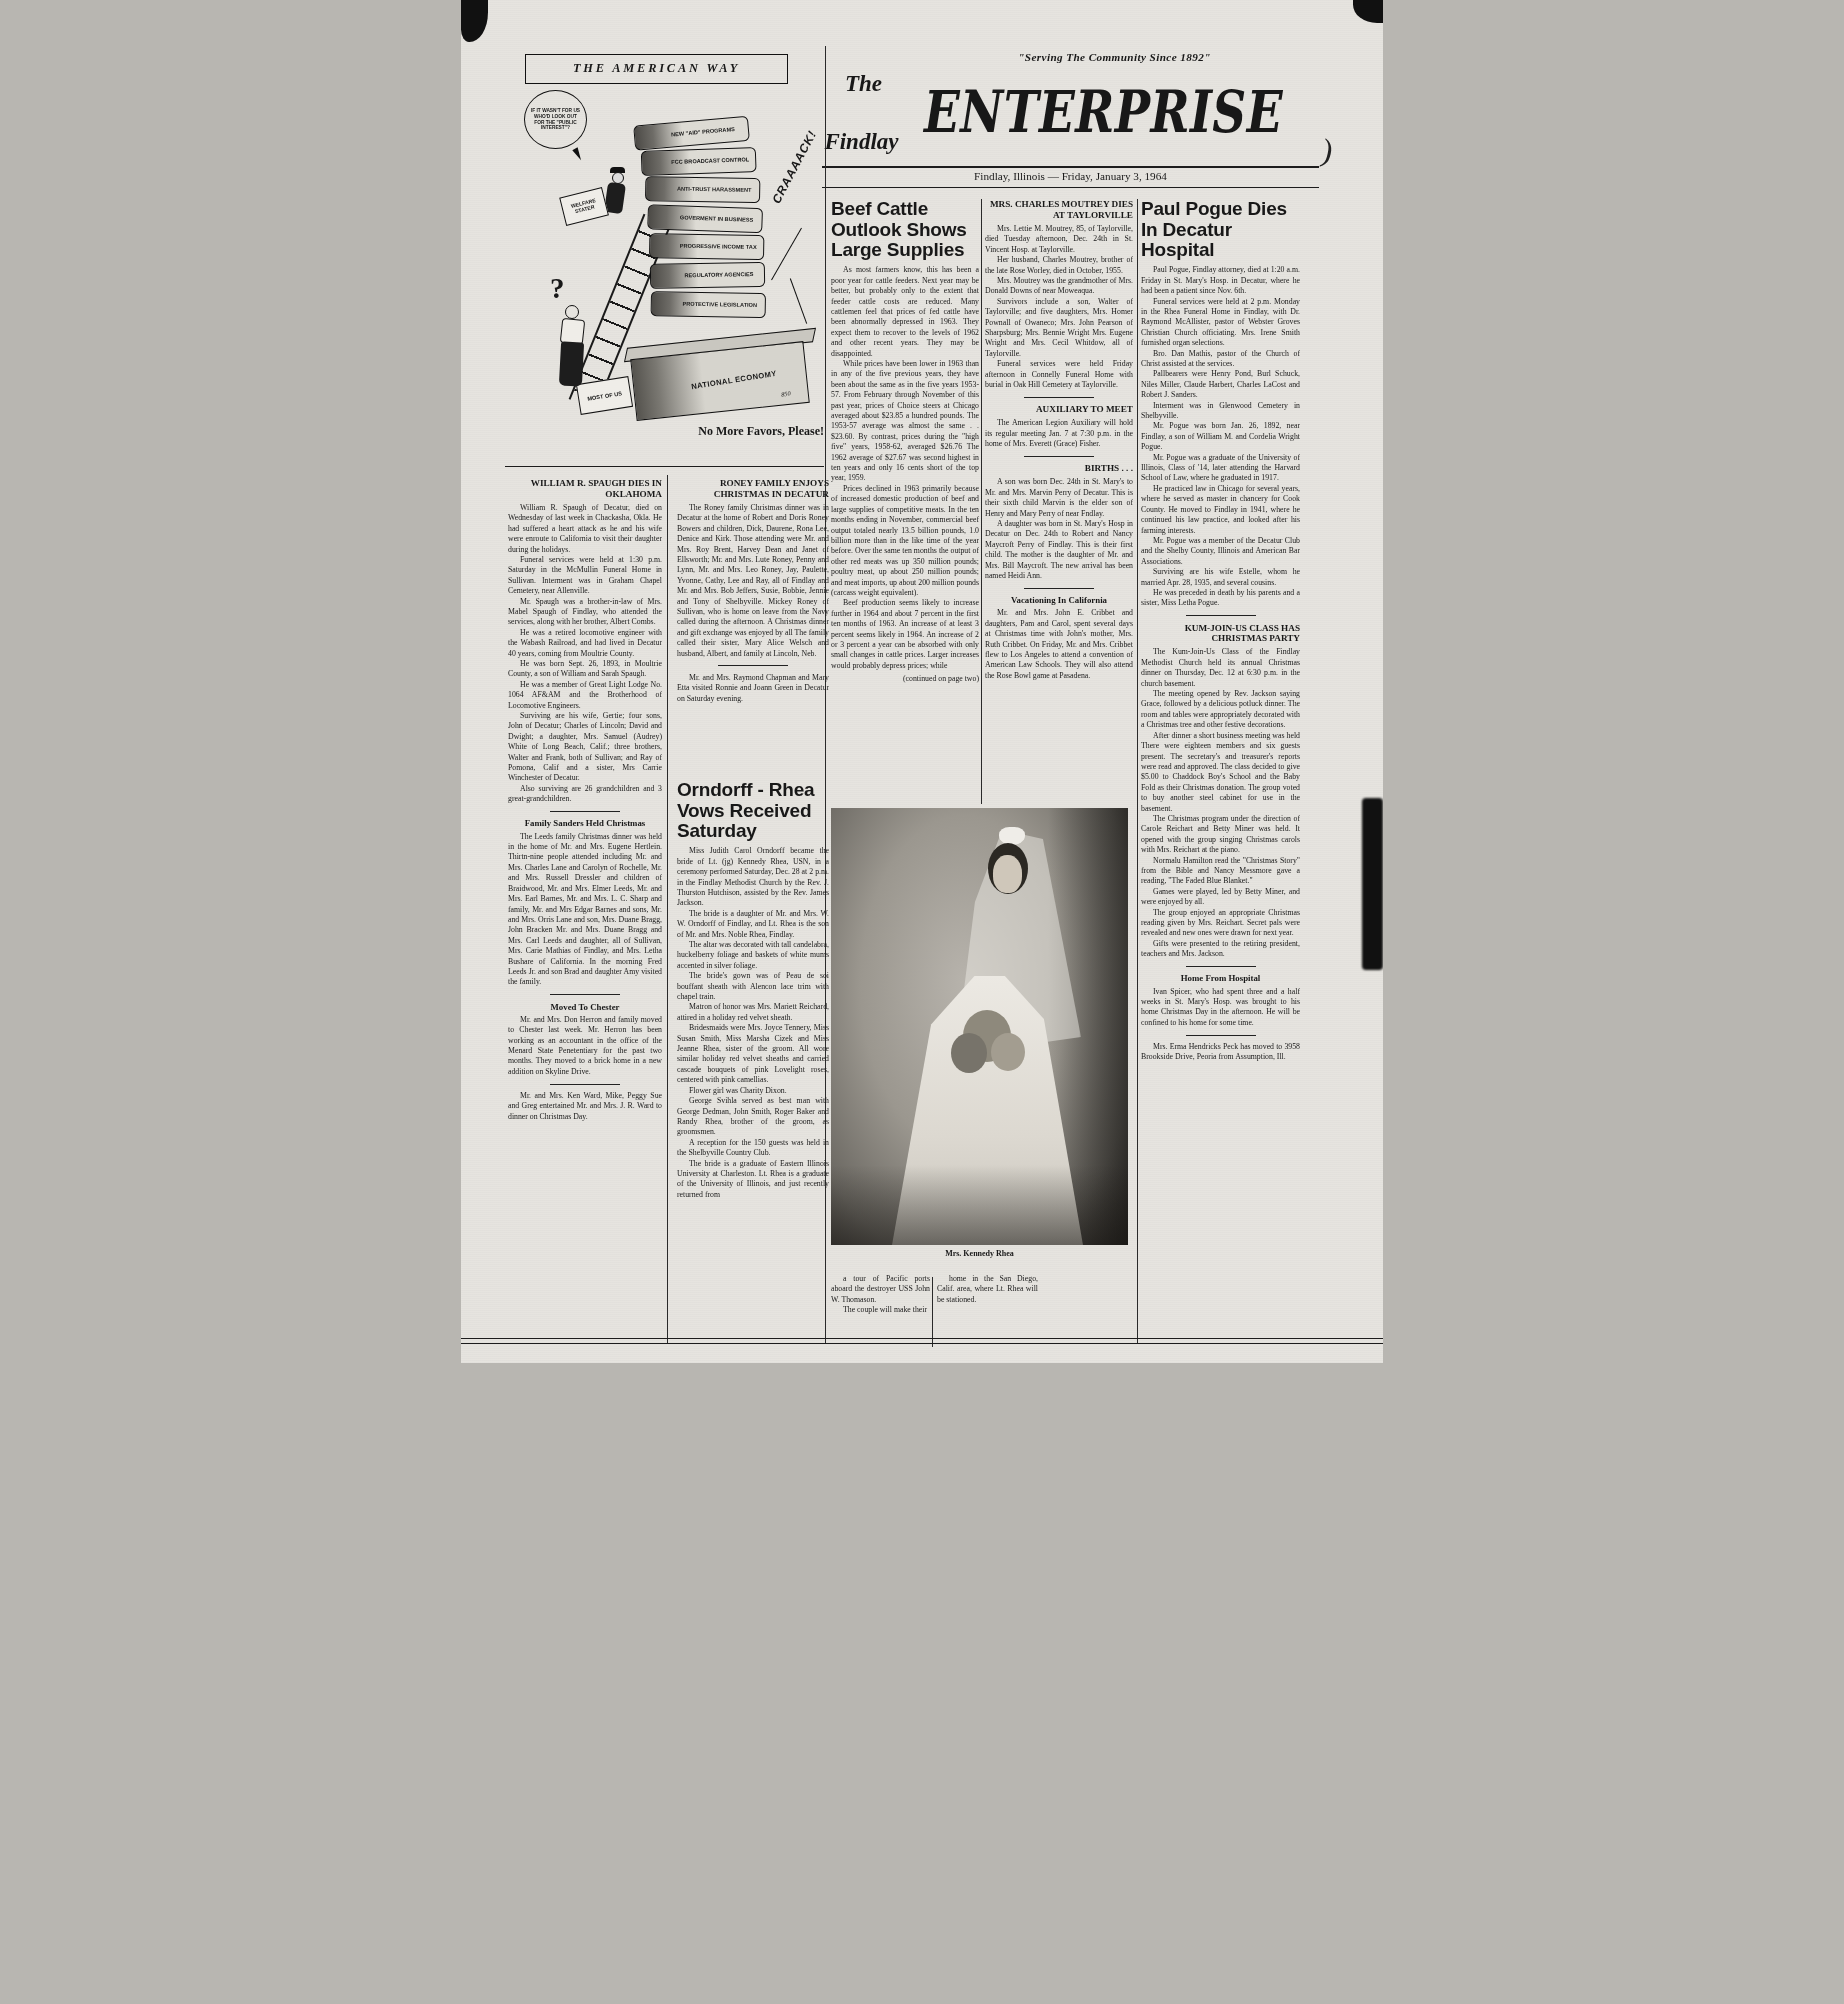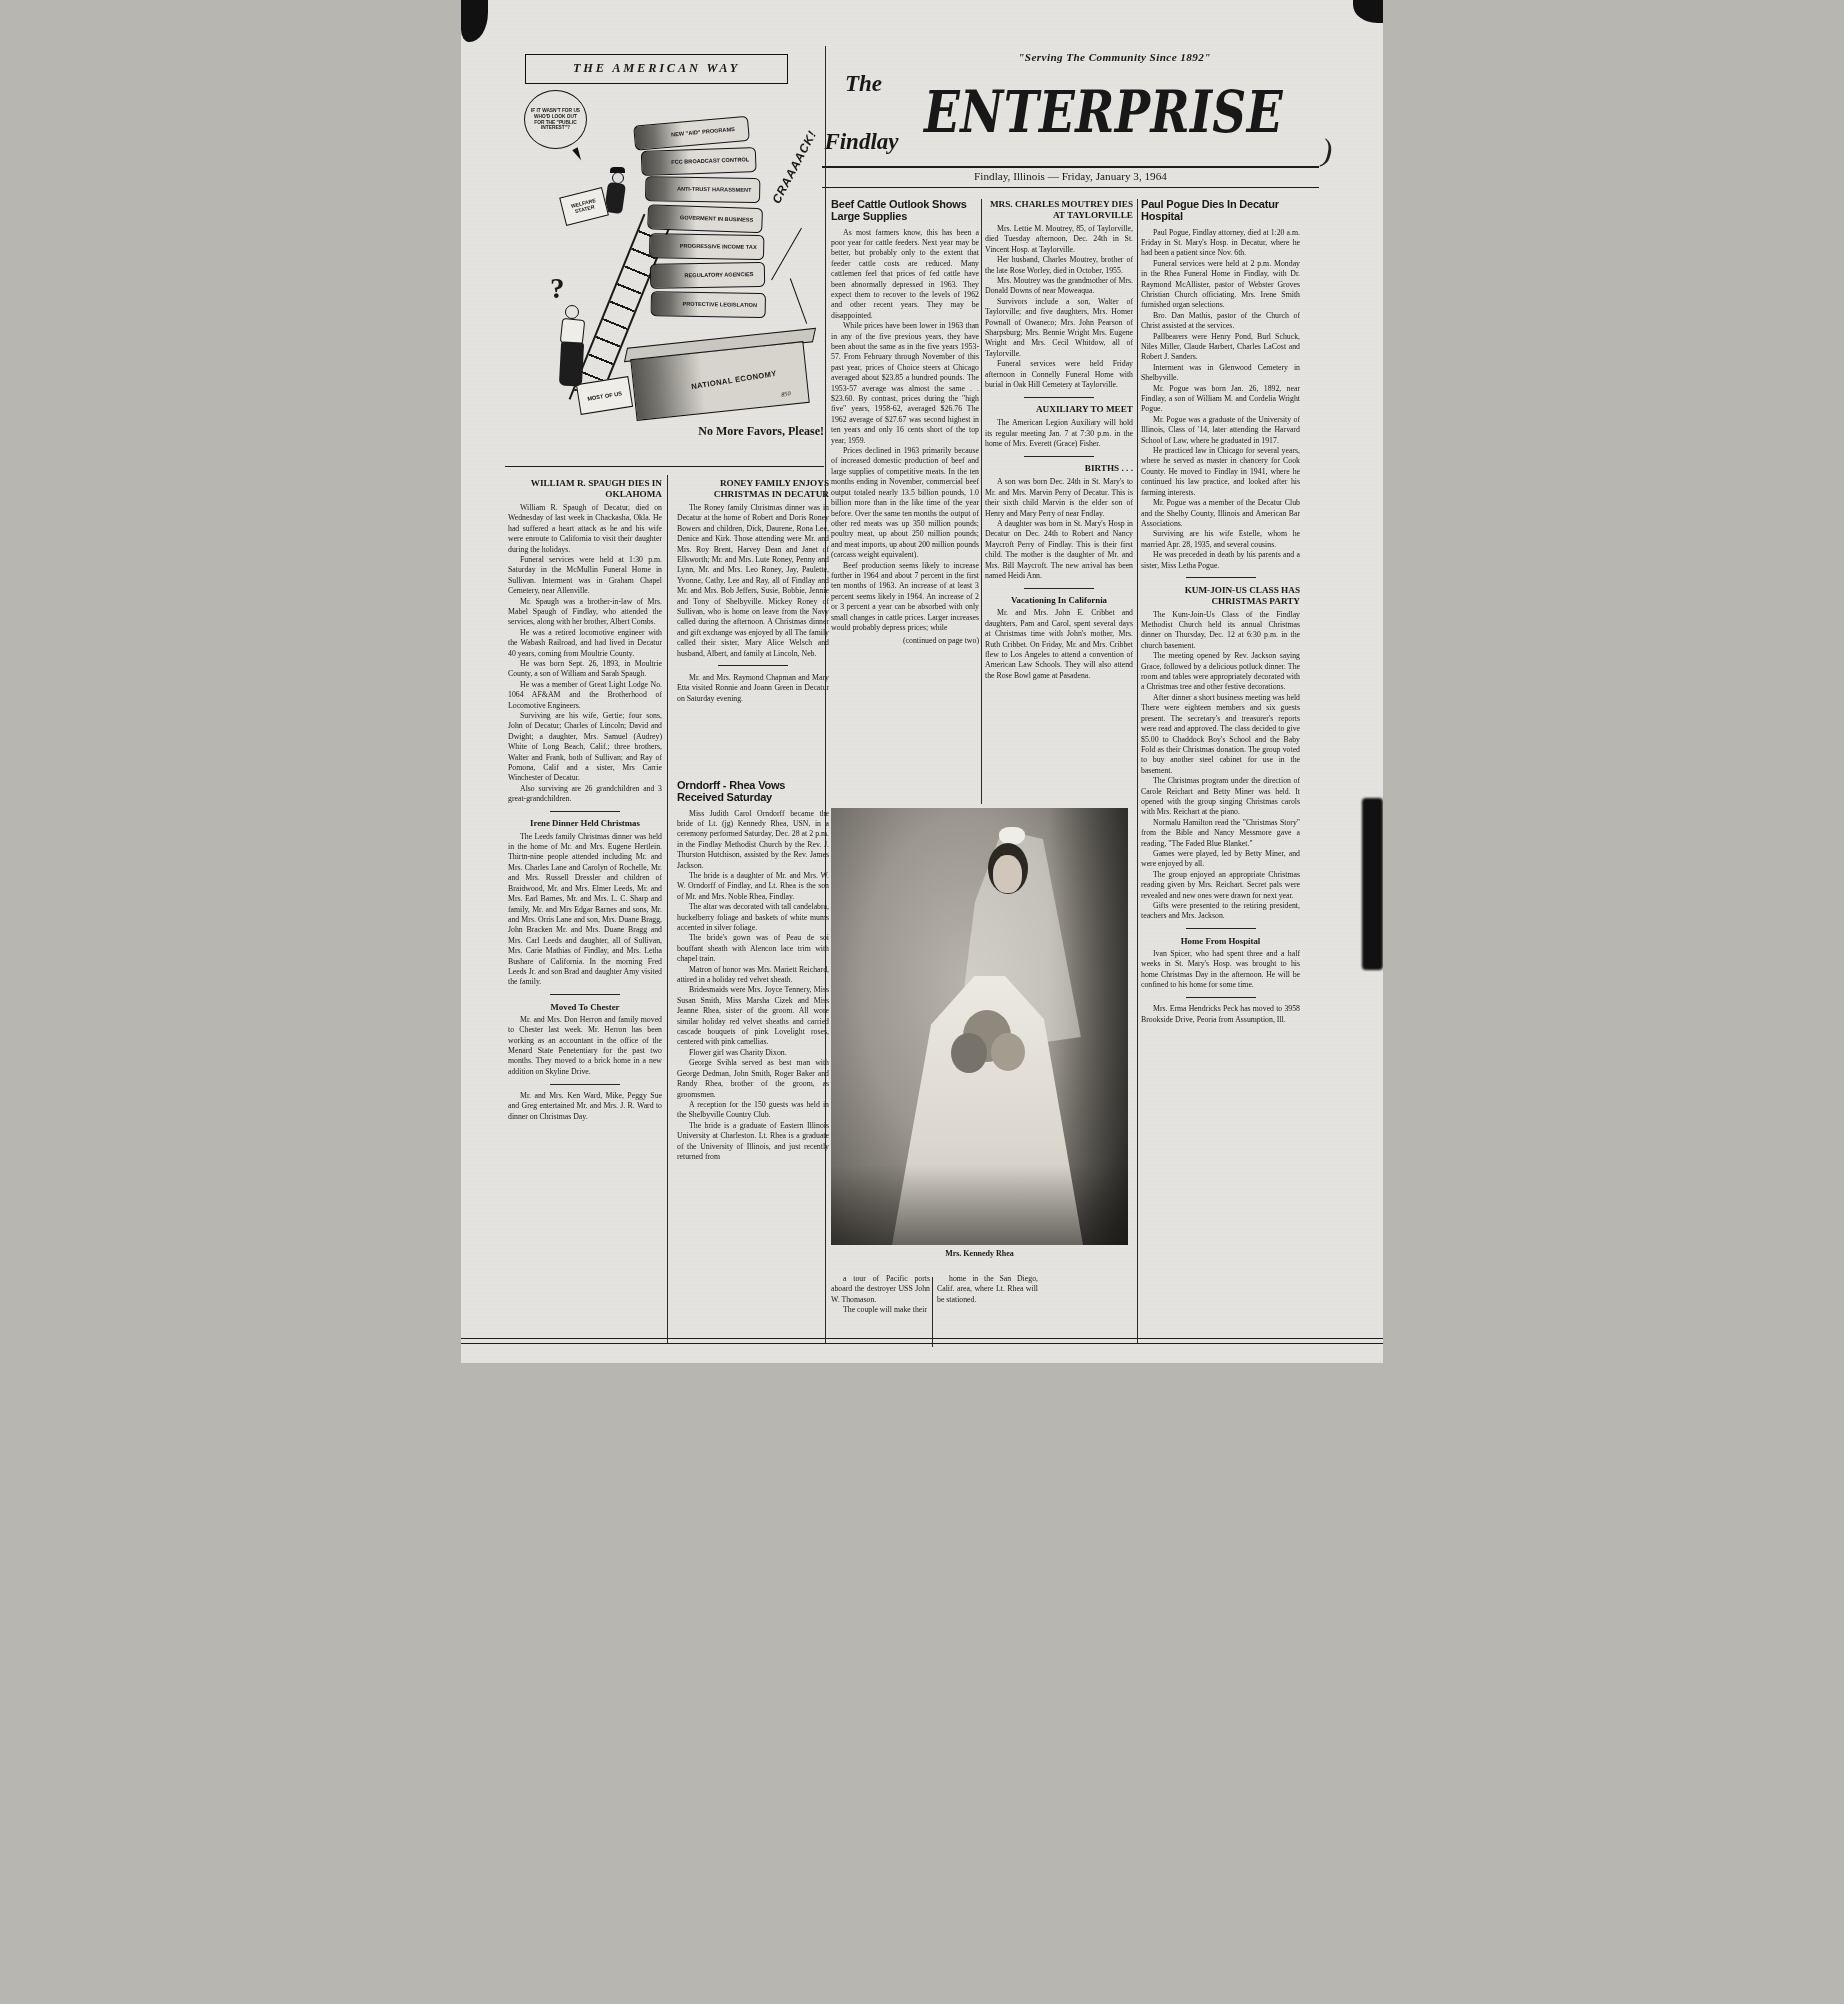--- a/index.html
+++ b/index.html
@@ -67,21 +67,21 @@
     font-family:"Liberation Sans", sans-serif;font-size:5.6px;font-weight:bold;transform:rotate(-9deg);}
   .woman-head{position:absolute;left:60px;top:253px;width:12px;height:12px;border:1.2px solid #111;border-radius:50%;background:#e6e4df;}
   .woman-torso{position:absolute;left:56px;top:267px;width:21px;height:23px;background:#efede8;border:1.2px solid #111;border-radius:4px;transform:rotate(6deg);}
   .woman-skirt{position:absolute;left:55px;top:290px;width:23px;height:44px;background:#1d1d1d;border-radius:3.2px 3.2px 5.6px 5.6px;transform:rotate(3deg);}
   #qmark{position:absolute;left:45px;top:220px;font-size:29px;font-weight:bold;}
   #artist-mark{position:absolute;left:276px;top:338px;font-size:6.4px;font-style:italic;transform:rotate(-8deg);}
   #cartoon-caption{position:absolute;left:0;top:372px;width:319px;text-align:right;font-size:12px;font-weight:bold;}
   
   .col{position:absolute;overflow:hidden;text-align:justify;}
   .col p{margin:0;font-size:7.8px;line-height:10.4px;text-indent:12px;}
-  .h-big{font-family:"Liberation Sans", sans-serif;font-weight:800;font-size:11px;line-height:1.08;
+  .h-big{font-family:"Liberation Sans", sans-serif;font-weight:800;font-size:19px;line-height:1.08;
     letter-spacing:-0.2px;margin:0 0 4.8px 0;text-align:left;}
   .h-caps{font-size:9.2px;font-weight:bold;line-height:1.18;margin:0 0 3.2px 0;text-align:right;}
   .h-sub{font-size:8.8px;font-weight:bold;margin:0.8px 0 3.2px 0;text-align:center;}
   .note{text-align:right;text-indent:0 !important;margin-top:2.4px !important;}
   .art-divider{width:70px;border-top:0.8px solid #222;margin:6.4px auto 6.4px auto;}
   .art-gap{height:76px;}
   #col-l1{left:47px;top:478px;width:154px;height:866px;}
   #col-l2{left:210px;top:478px;width:152px;height:866px;margin-left:6px;}
   #col-c1{left:370px;top:199px;width:148px;height:603px;}
   #col-c2{left:524px;top:199px;width:148px;height:607px;}
@@ -178,21 +178,21 @@
         <p>Funeral services were held at 1:30 p.m. Saturday in the McMullin Funeral Home in Sullivan. Interment was in Graham Chapel Cemetery, near Allenville.</p>
         <p>Mr. Spaugh was a brother-in-law of Mrs. Mabel Spaugh of Findlay, who attended the services, along with her brother, Albert Combs.</p>
         <p>He was a retired locomotive engineer with the Wabash Railroad, and had lived in Decatur 40 years, coming from Moultrie County.</p>
         <p>He was born Sept. 26, 1893, in Moultrie County, a son of William and Sarah Spaugh.</p>
         <p>He was a member of Great Light Lodge No. 1064 AF&amp;AM and the Brotherhood of Locomotive Engineers.</p>
         <p>Surviving are his wife, Gertie; four sons, John of Decatur; Charles of Lincoln; David and Dwight; a daughter, Mrs. Samuel (Audrey) White of Long Beach, Calif.; three brothers, Walter and Frank, both of Sullivan; and Ray of Pomona, Calif and a sister, Mrs Carrie Winchester of Decatur.</p>
         <p>Also surviving are 26 grandchildren and 3 great-grandchildren.</p>
       </article>
       <div class="art-divider"></div>
       <article>
-        <h3 class="h-sub">Irene Dinner Held Christmas</h3>
+        <h3 class="h-sub">Family Sanders Held Christmas</h3>
         <p>The Leeds family Christmas dinner was held in the home of Mr. and Mrs. Eugene Hertlein. Thirtn-nine people attended including Mr. and Mrs. Charles Lane and Carolyn of Rochelle, Mr. and Mrs. Russell Dressler and children of Braidwood, Mr. and Mrs. Elmer Leeds, Mr. and Mrs. Earl Barnes, Mr. and Mrs. L. C. Sharp and family, Mr. and Mrs Edgar Barnes and sons, Mr. and Mrs. Orris Lane and son, Mrs. Duane Bragg, John Bracken Mr. and Mrs. Duane Bragg and Mrs. Carl Leeds and daughter, all of Sullivan, Mrs. Carie Mathias of Findlay, and Mrs. Letha Bushare of California. In the morning Fred Leeds Jr. and son Brad and daughter Amy visited the family.</p>
       </article>
       <div class="art-divider"></div>
       <article>
         <h3 class="h-sub">Moved To Chester</h3>
         <p>Mr. and Mrs. Don Herron and family moved to Chester last week. Mr. Herron has been working as an accountant in the office of the Menard State Penetentiary for the past two months. They moved to a brick home in a new addition on Skyline Drive.</p>
       </article>
       <div class="art-divider"></div>
       <article>
         <p>Mr. and Mrs. Ken Ward, Mike, Peggy Sue and Greg entertained Mr. and Mrs. J. R. Ward to dinner on Christmas Day.</p>

